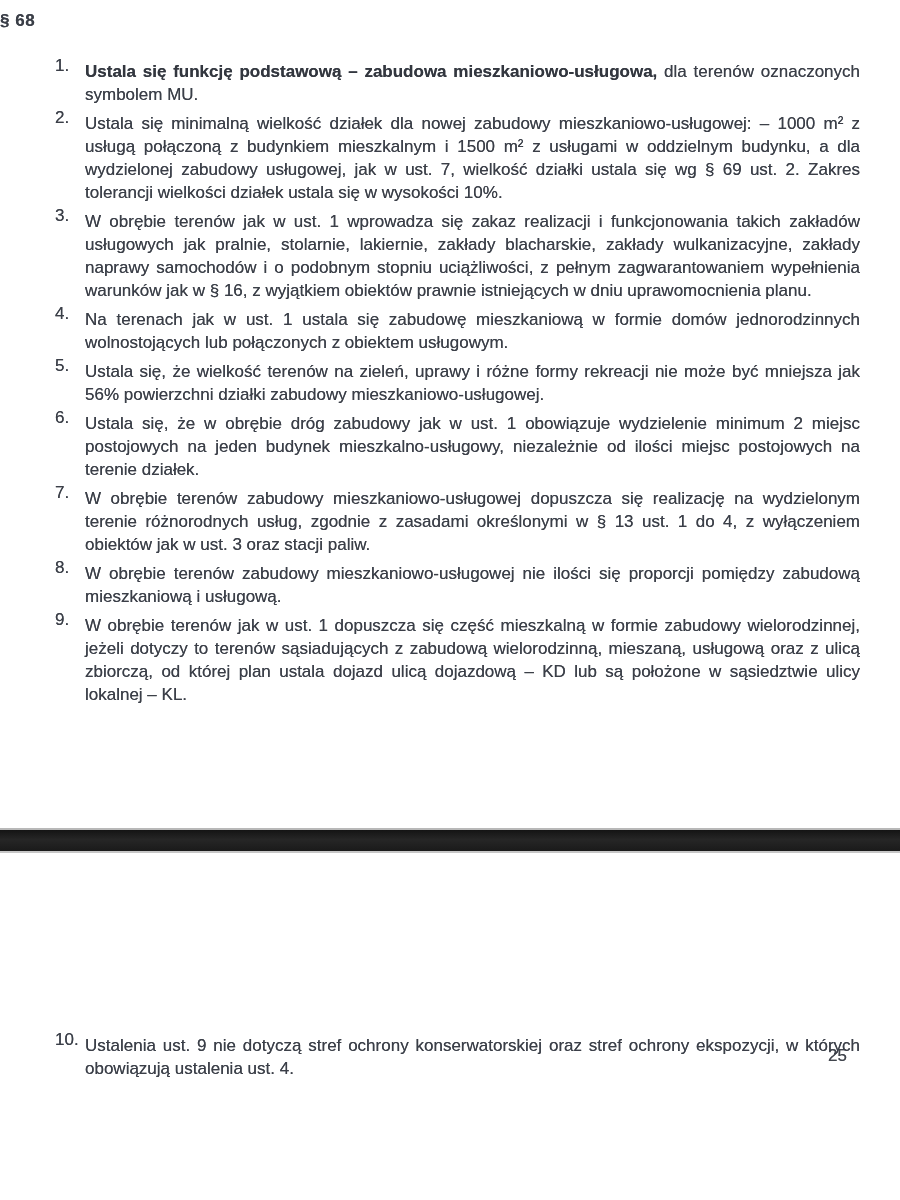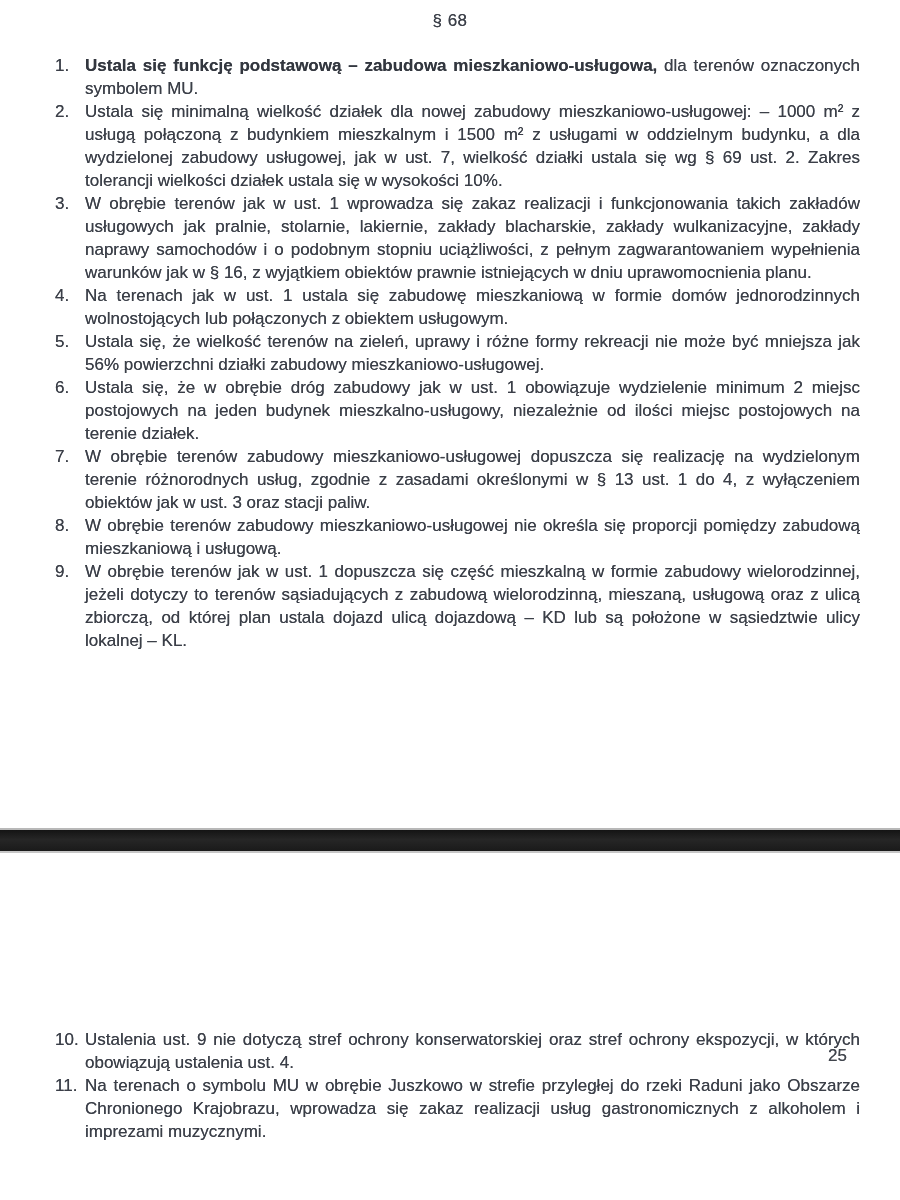--- a/index.html
+++ b/index.html
@@ -17,22 +17,22 @@
   }
   .doc-text {
     font-size: 17px;
     line-height: 23px;
     color: #3b3f48;
     text-shadow: 0 0 0.6px rgba(58, 63, 73, 0.85);
   }
   .heading {
     position: absolute;
     top: 9px; left: 0; right: 0;
-    text-align: center;
     letter-spacing: 0.5px;
+    font-weight: bold;
   }
   .list {
     position: absolute;
     left: 55px; right: 40px;
   }
   .list-1 { top: 54px; }
   .list-2 { top: 1028px; }
   .item {
     display: flex;
     align-items: flex-start;
@@ -40,20 +40,21 @@
   .item-num {
     flex: 0 0 30px;
     width: 30px;
     text-align: left;
     white-space: nowrap;
   }
   .item-body {
     flex: 1 1 auto;
     text-align: justify;
     text-justify: inter-word;
+    margin-top: 6px;
   }
   .bold { font-weight: 700; color: #33373f; }
   .page-break-bar {
     position: absolute;
     left: 0; top: 828px;
     width: 900px; height: 21px;
     background: linear-gradient(#141414, #262626 45%, #1a1a1a);
     border-top: 2px solid #b8b8b8;
     border-bottom: 2px solid #c6c6c6;
     box-sizing: content-box;
@@ -105,41 +106,37 @@
       <div class="item-body">Ustala się, że w obrębie dróg zabudowy jak w ust. 1 obowiązuje wydzielenie minimum 2 miejsc postojowych na jeden budynek mieszkalno-usługowy, niezależnie od ilości miejsc postojowych na terenie działek.</div>
     </div>
 
     <div class="item">
       <span class="item-num">7.</span>
       <div class="item-body">W obrębie terenów zabudowy mieszkaniowo-usługowej dopuszcza się realizację na wydzielonym terenie różnorodnych usług, zgodnie z zasadami określonymi w § 13 ust. 1 do 4, z wyłączeniem obiektów jak w ust. 3 oraz stacji paliw.</div>
     </div>
 
     <div class="item">
       <span class="item-num">8.</span>
-      <div class="item-body">W obrębie terenów zabudowy mieszkaniowo-usługowej nie określa się proporcji pomiędzy zabudową mieszkaniową i usługową.</div>
+      <div class="item-body">W obrębie terenów zabudowy mieszkaniowo-usługowej nie ilości się proporcji pomiędzy zabudową mieszkaniową i usługową.</div>
     </div>
 
     <div class="item">
       <span class="item-num">9.</span>
       <div class="item-body">W obrębie terenów jak w ust. 1 dopuszcza się część mieszkalną w formie zabudowy wielorodzinnej, jeżeli dotyczy to terenów sąsiadujących z zabudową wielorodzinną, mieszaną, usługową oraz z ulicą zbiorczą, od której plan ustala dojazd ulicą dojazdową – KD lub są położone w sąsiedztwie ulicy lokalnej – KL.</div>
     </div>
 
   </div>
 
   <div class="page-break-bar"></div>
 
   <div class="page-number doc-text">25</div>
 
   <div class="list list-2 doc-text">
 
     <div class="item">
       <span class="item-num">10.</span>
       <div class="item-body">Ustalenia ust. 9 nie dotyczą stref ochrony konserwatorskiej oraz stref ochrony ekspozycji, w których obowiązują ustalenia ust. 4.</div>
     </div>
 
-    <div class="item">
-      <span class="item-num">11.</span>
-      <div class="item-body">Na terenach o symbolu MU w obrębie Juszkowo w strefie przyległej do rzeki Raduni jako Obszarze Chronionego Krajobrazu, wprowadza się zakaz realizacji usług gastronomicznych z alkoholem i imprezami muzycznymi.</div>
-    </div>
 
   </div>
 
 </div>
 
 </body></html>

